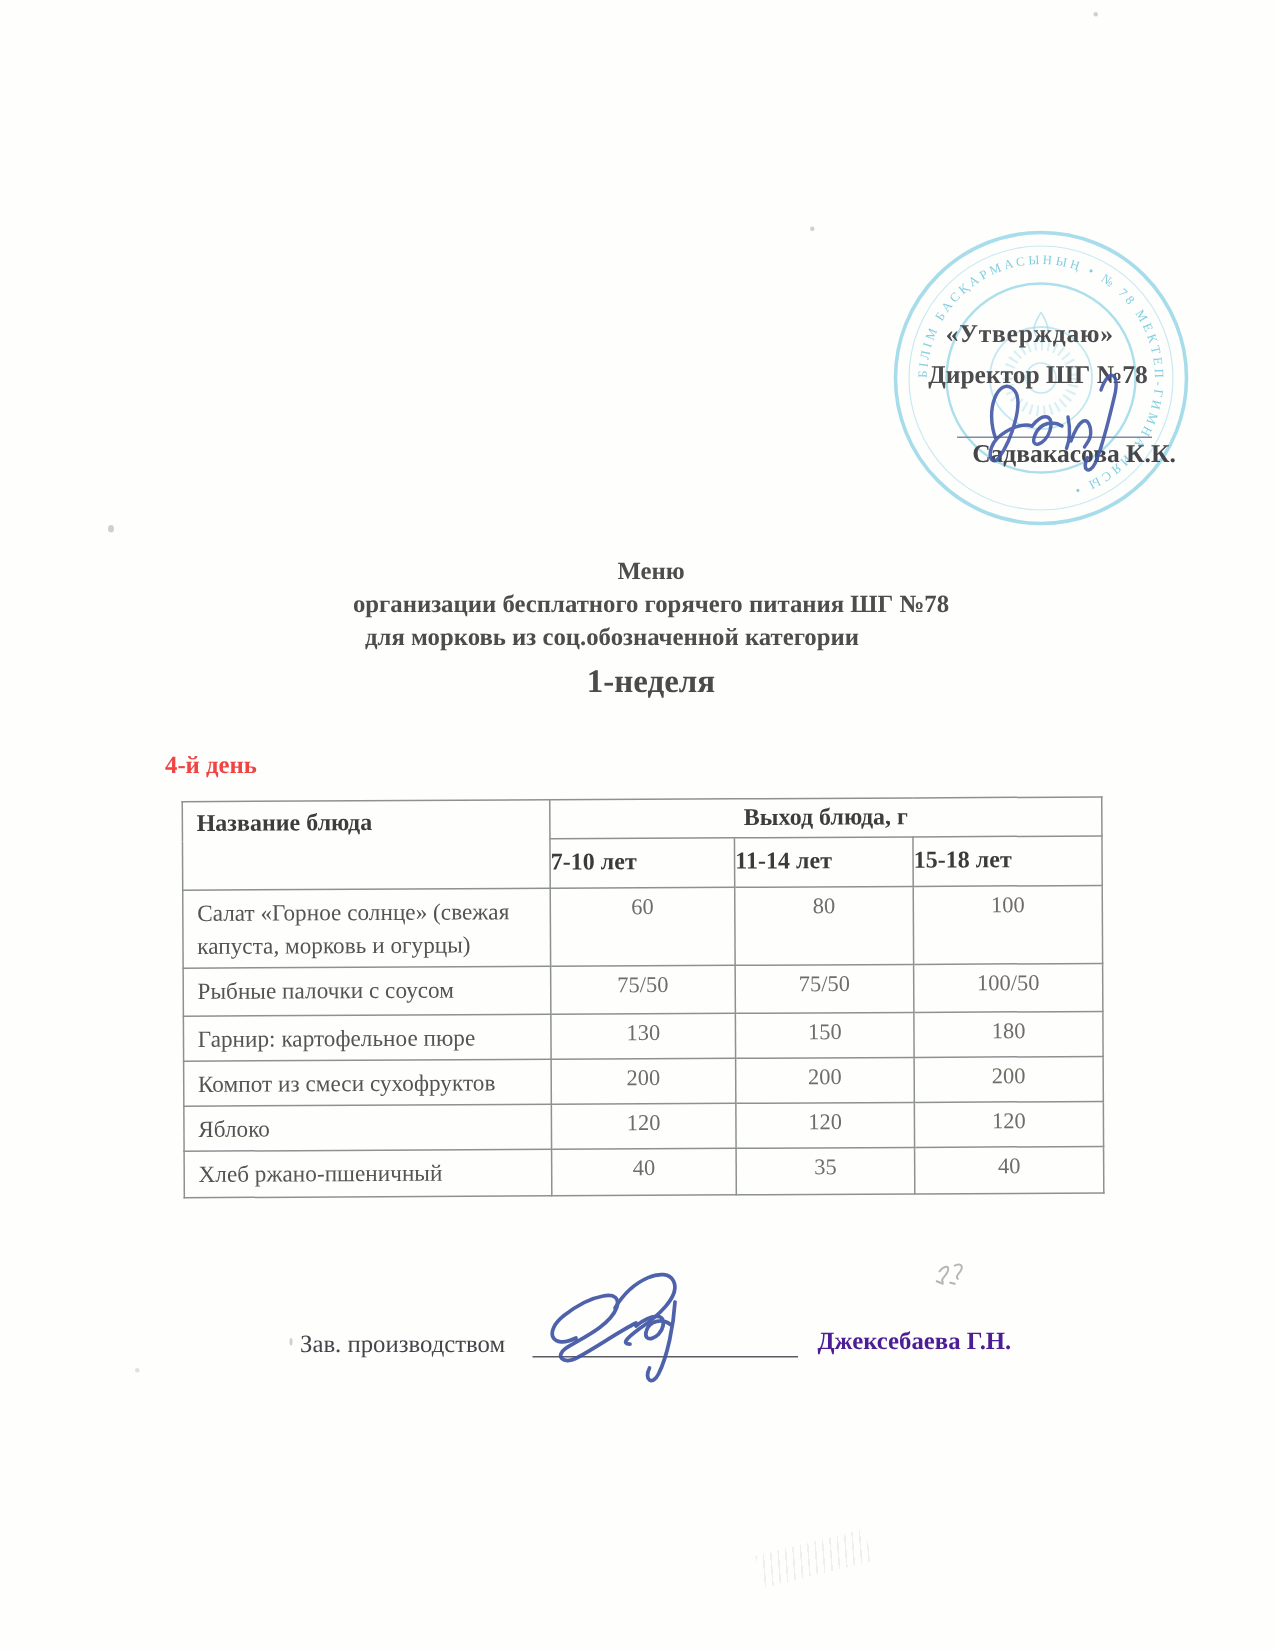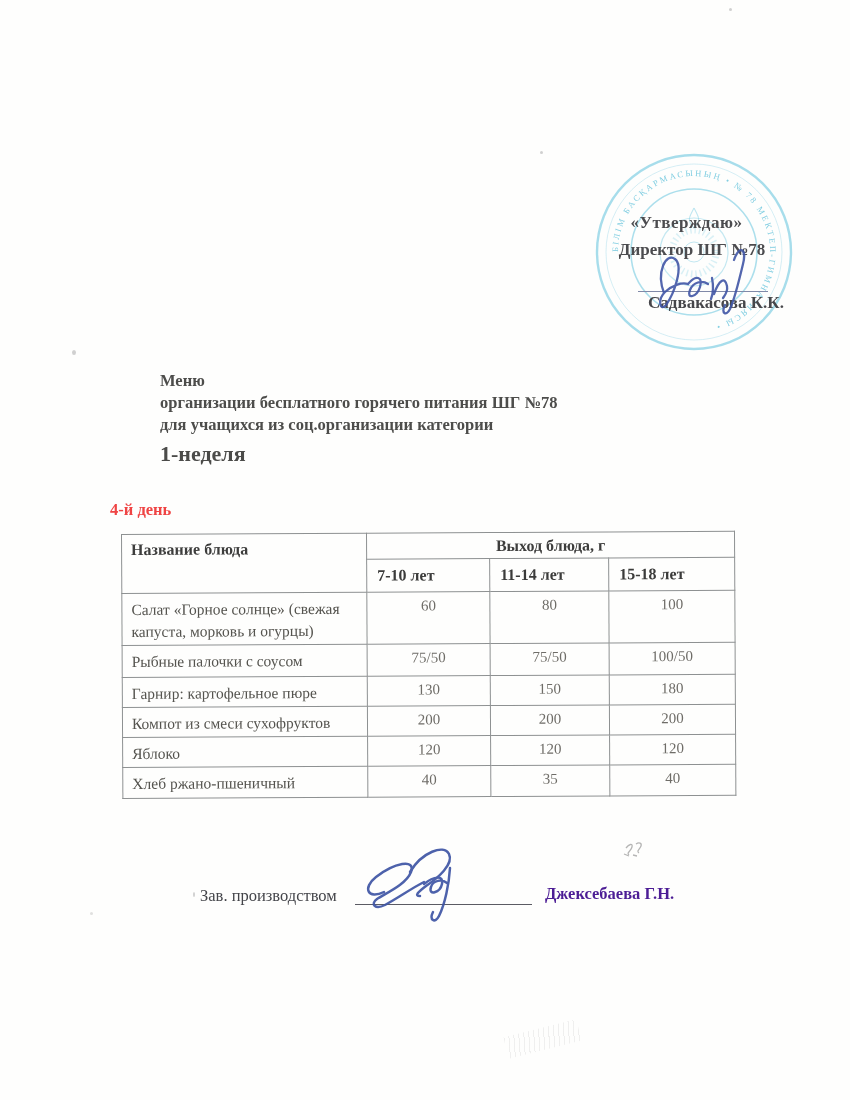--- a/index.html
+++ b/index.html
@@ -21,38 +21,38 @@
                      font-size:17px; font-weight:bold; color:#4c4c4f; letter-spacing:.5px;}
   .stamp-director  { left:608px; top:240px; width:168px; text-align:center;
                      font-size:17px; font-weight:bold; color:#4c4c4f; }
   .stamp-underline { left:638px; top:270px; width:130px; height:22px;
                      border-bottom:1.5px solid #8089a8; }
   .stamp-name      { left:630px; top:293px; width:172px; text-align:center;
                      font-size:17px; font-weight:bold; color:#46464a; }
   .sig-director    { left:646px; top:238px; }
 
   
-  .title-block { left:160px; top:370px; width:548px; text-align:left; }
+  .title-block { left:160px; top:370px; width:548px; text-align:center; }
   .title-line  { font-size:16.5px; font-weight:bold; color:#4d4d4b; line-height:22px; }
   .title-line3 { margin-right:52px; }
   .title-week  { font-size:22px; font-weight:bold; color:#4b4b49; margin-top:5px; }
 
   .day-label { left:110px; top:500px; font-size:16.5px; font-weight:bold; color:#ef4444; }
 
   
   .menu-table-wrap { left:121px; top:534px; transform:rotate(-0.3deg); transform-origin:0 0; }
   table.menu { border-collapse:collapse; width:613px; table-layout:fixed;
                border:1.5px solid #85888a; }
   table.menu td, table.menu th { border:1px solid #8e9192; }
   col.c1 { width:245px; } col.c2 { width:123px; } col.c3 { width:119px; } col.c4 { width:126px; }
   .th-name  { text-align:left; vertical-align:top; padding:6px 8px 0 9px;
               font-size:16px; font-weight:bold; color:#3d3d3c; }
   .th-group { text-align:center; vertical-align:top; padding-top:4px; height:26px;
               font-size:16px; font-weight:bold; color:#3d3d3c; }
-  .th-age   { text-align:left; vertical-align:middle; padding-left:10px; height:33px;
+  .th-age   { text-align:left; vertical-align:middle; height:33px;
               font-size:16px; font-weight:bold; color:#3b3b3a; }
   td.dish   { text-align:left; vertical-align:top; padding:5px 10px 0 9px;
               font-size:15.5px; color:#55544f; line-height:1.45; }
   td.val    { text-align:center; vertical-align:top; padding-top:5px;
               font-size:15px; color:#6f6d68; }
   tr.r0 td { height:52px; } tr.r1 td { height:32px; } tr.r2 td { height:30px; }
   tr.r3 td { height:30px; } tr.r4 td { height:30px; } tr.r5 td { height:31px; }
 
   
   .footer-role { left:200px; top:886px; font-size:16.5px; font-weight:normal; color:#44454a; }
@@ -98,21 +98,21 @@
     <path d="M18,55 C10,34 20,14 29,21 C38,28 28,56 20,67 C14,74 11,62 19,54 C27,47 36,44 42,46"></path>
     <path d="M42,46 c8,-10 15,-7 12,3 c-3,10 -14,13 -10,3 c3,-8 12,-10 18,-6"></path>
     <path d="M66,40 c2,10 1,16 -1,21 M68,56 c5,-14 11,-18 13,-8 c1,6 -2,9 -4,12"></path>
     <path d="M88,22 c5,-15 13,-12 9,4 c-4,17 -8,34 -13,45 c-4,8 -9,4 -5,-4"></path>
   </g>
 </svg>
 
 <div class="abs title-block">
   <div class="title-line">Меню</div>
   <div class="title-line">организации бесплатного горячего питания ШГ №78</div>
-  <div class="title-line title-line3">для учащихся из соц.организации категории</div>
+  <div class="title-line title-line3">для морковь из соц.обозначенной категории</div>
   <div class="title-week">1-неделя</div>
 </div>
 
 <div class="abs day-label">4-й день</div>
 
 <div class="abs menu-table-wrap">
 <table class="menu">
   <colgroup>
         <col class="c1">
         <col class="c2">

